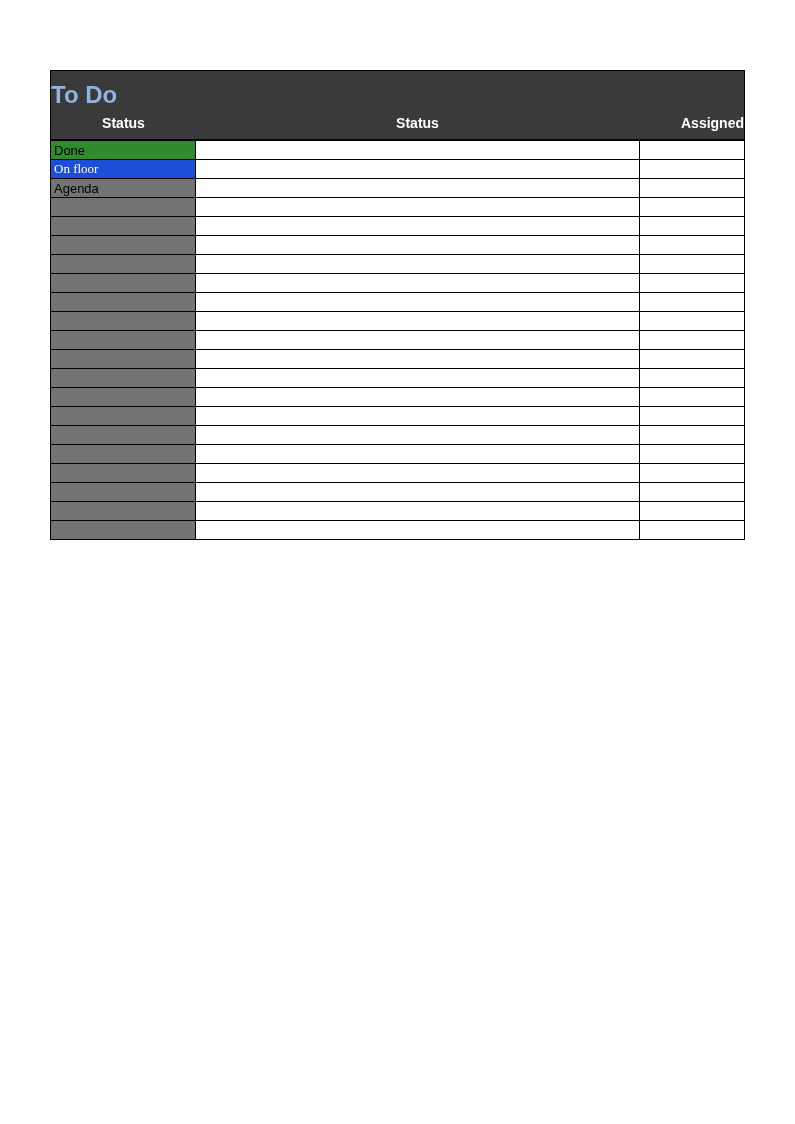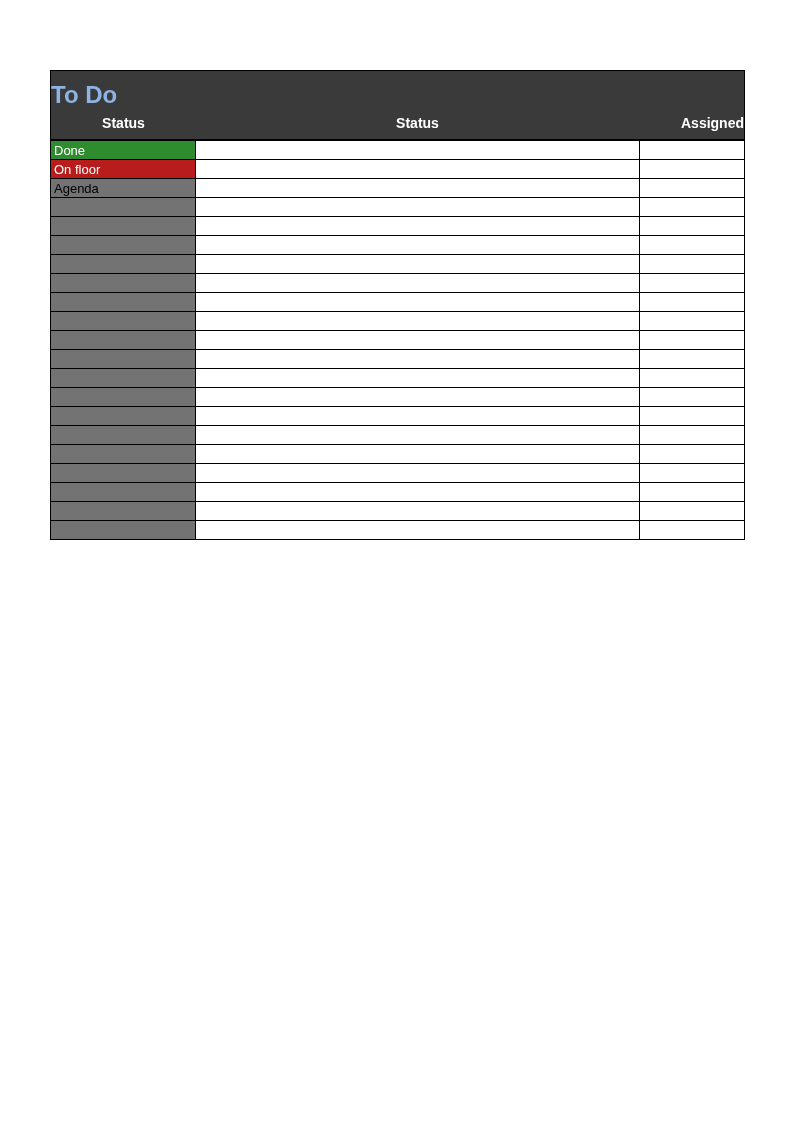--- a/index.html
+++ b/index.html
@@ -63,26 +63,27 @@
       width: 145px;
     }
     .table td.tasks-cell {
       width: auto;
     }
     .table td.assigned-cell {
       width: 105px;
     }
     .bg-green {
       background: #2e8b2e;
-      color: #ffffff;
+      color: #000000;
       margin-left: 24px;
     }
     .bg-red {
-      background: #b91c1c;
+      background: #1d4ed8;
       color: white;
+      font-family: Liberation Serif, serif;
     }
     .bg-white {
       background: #737373;
       color: black;
     }
   </style>
 </head>
 <body>
 
 <div class="container">

